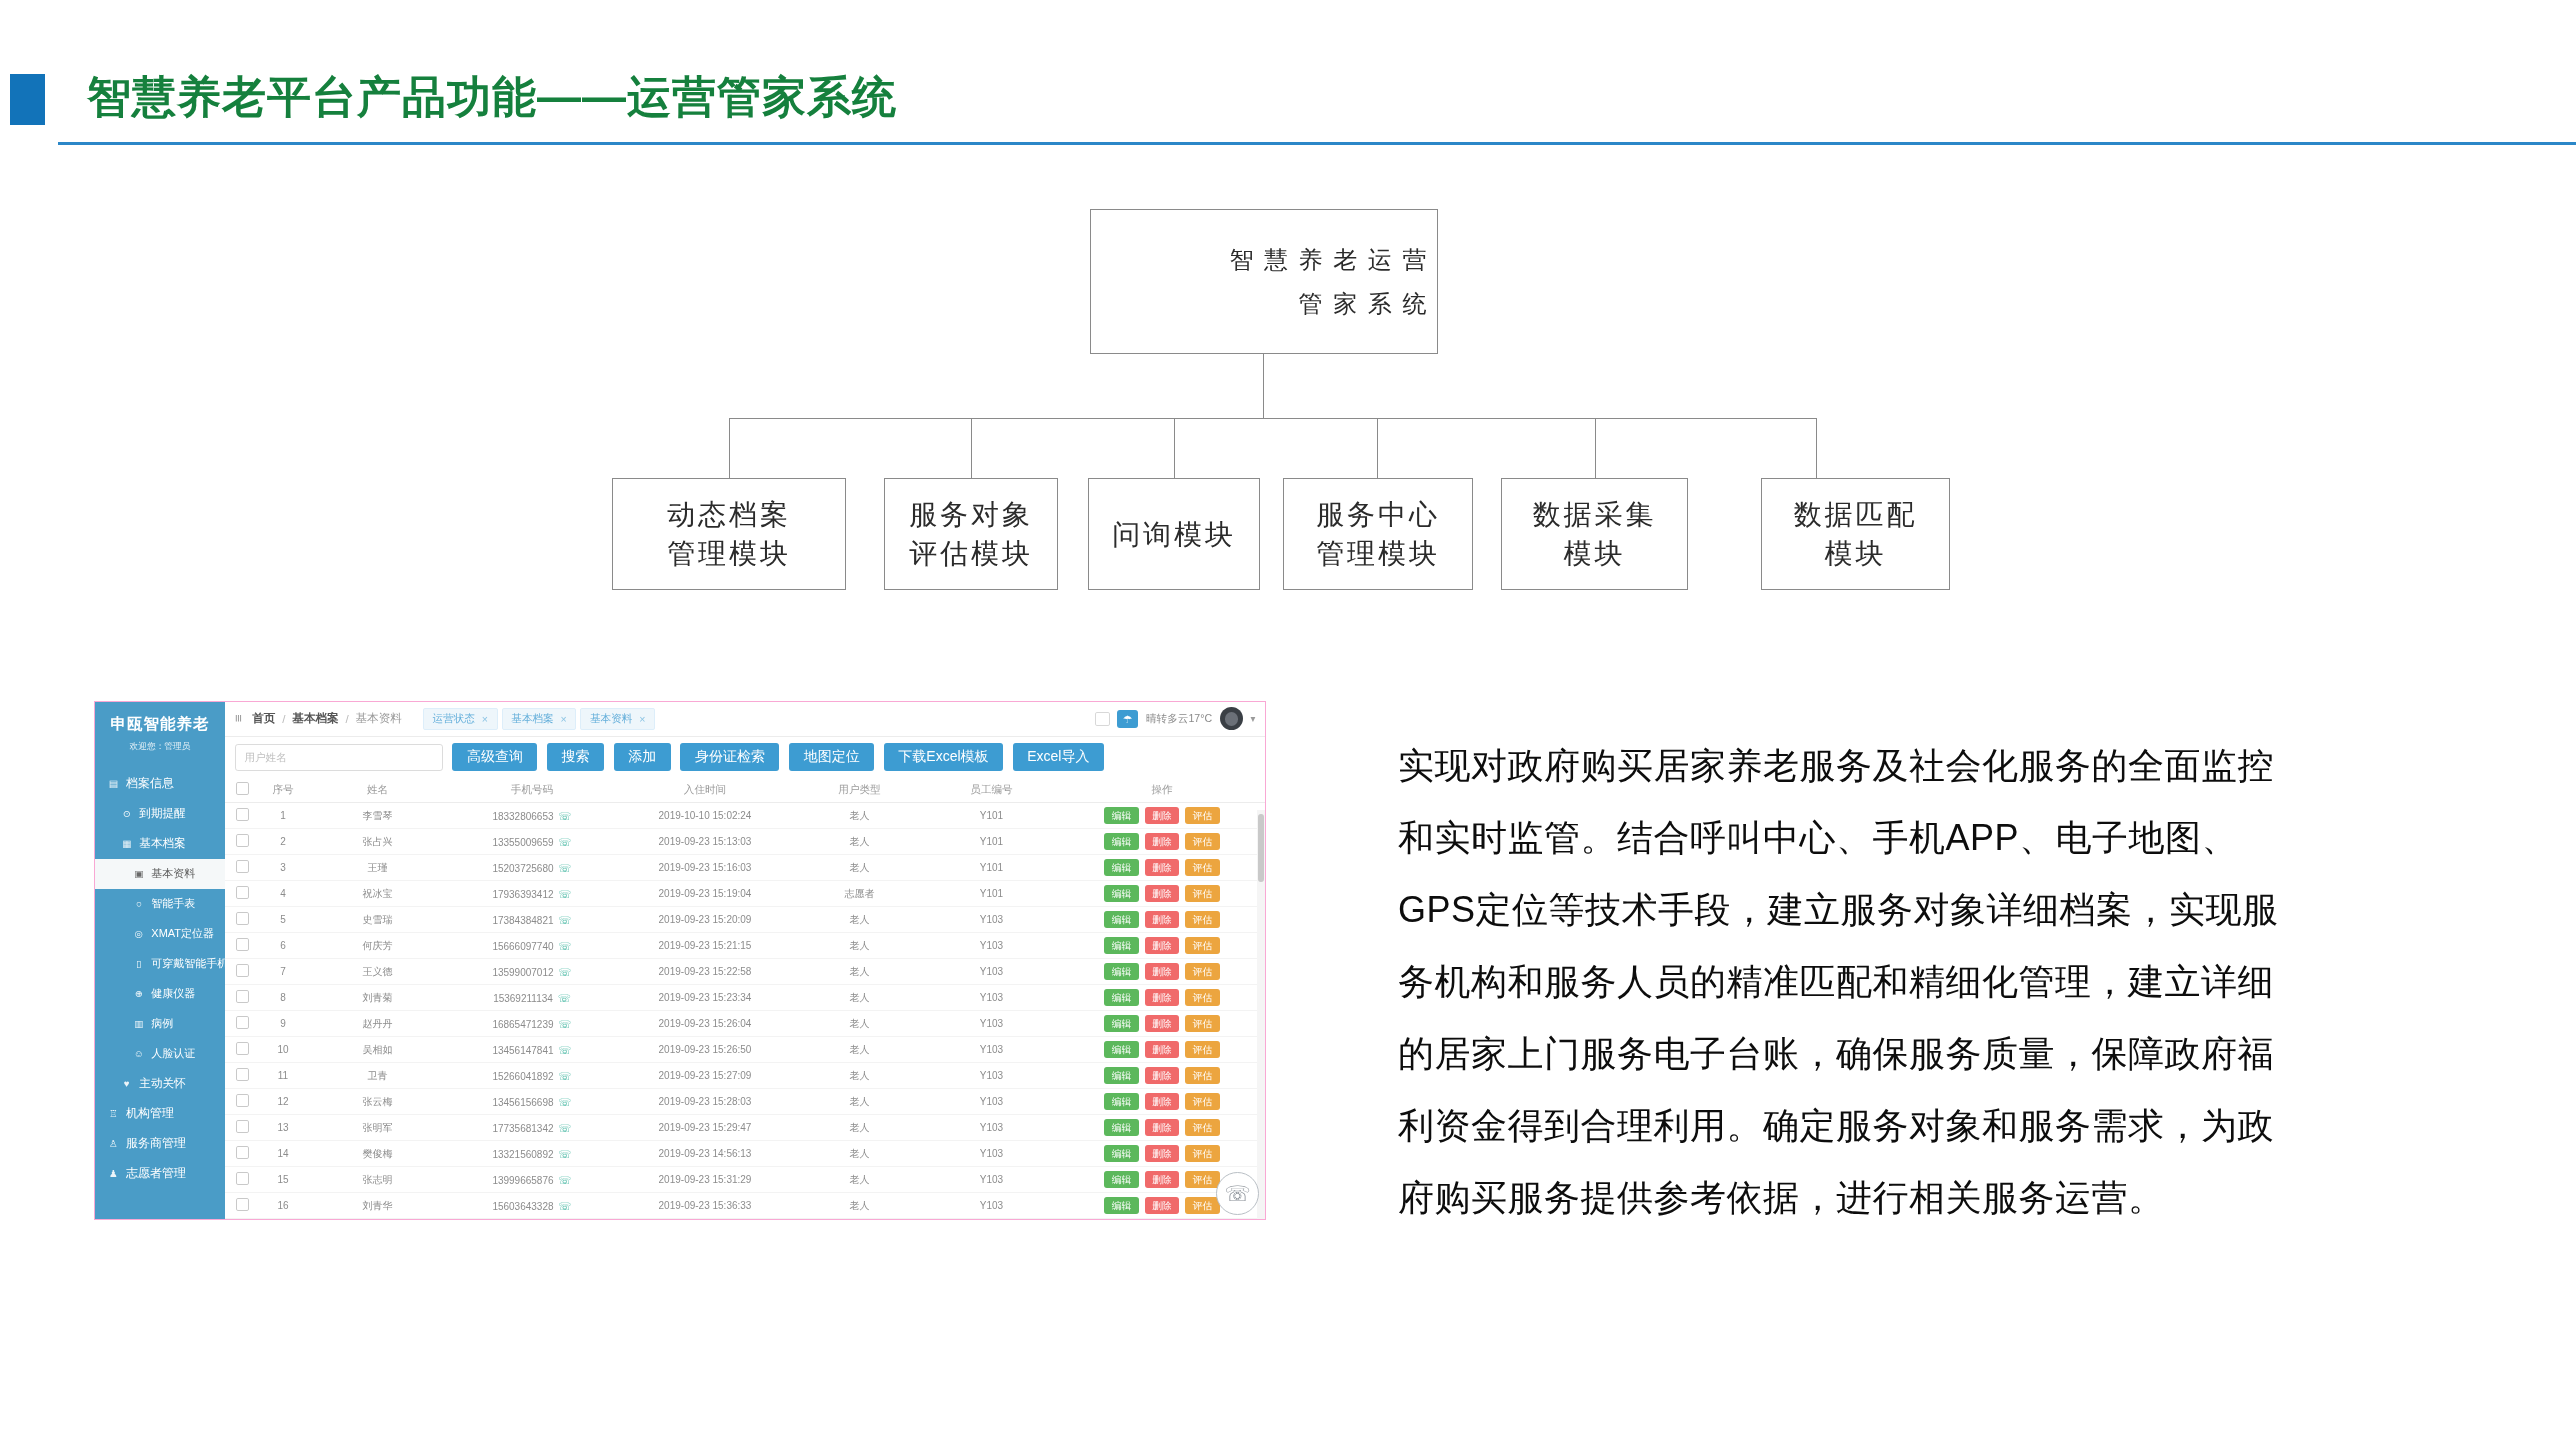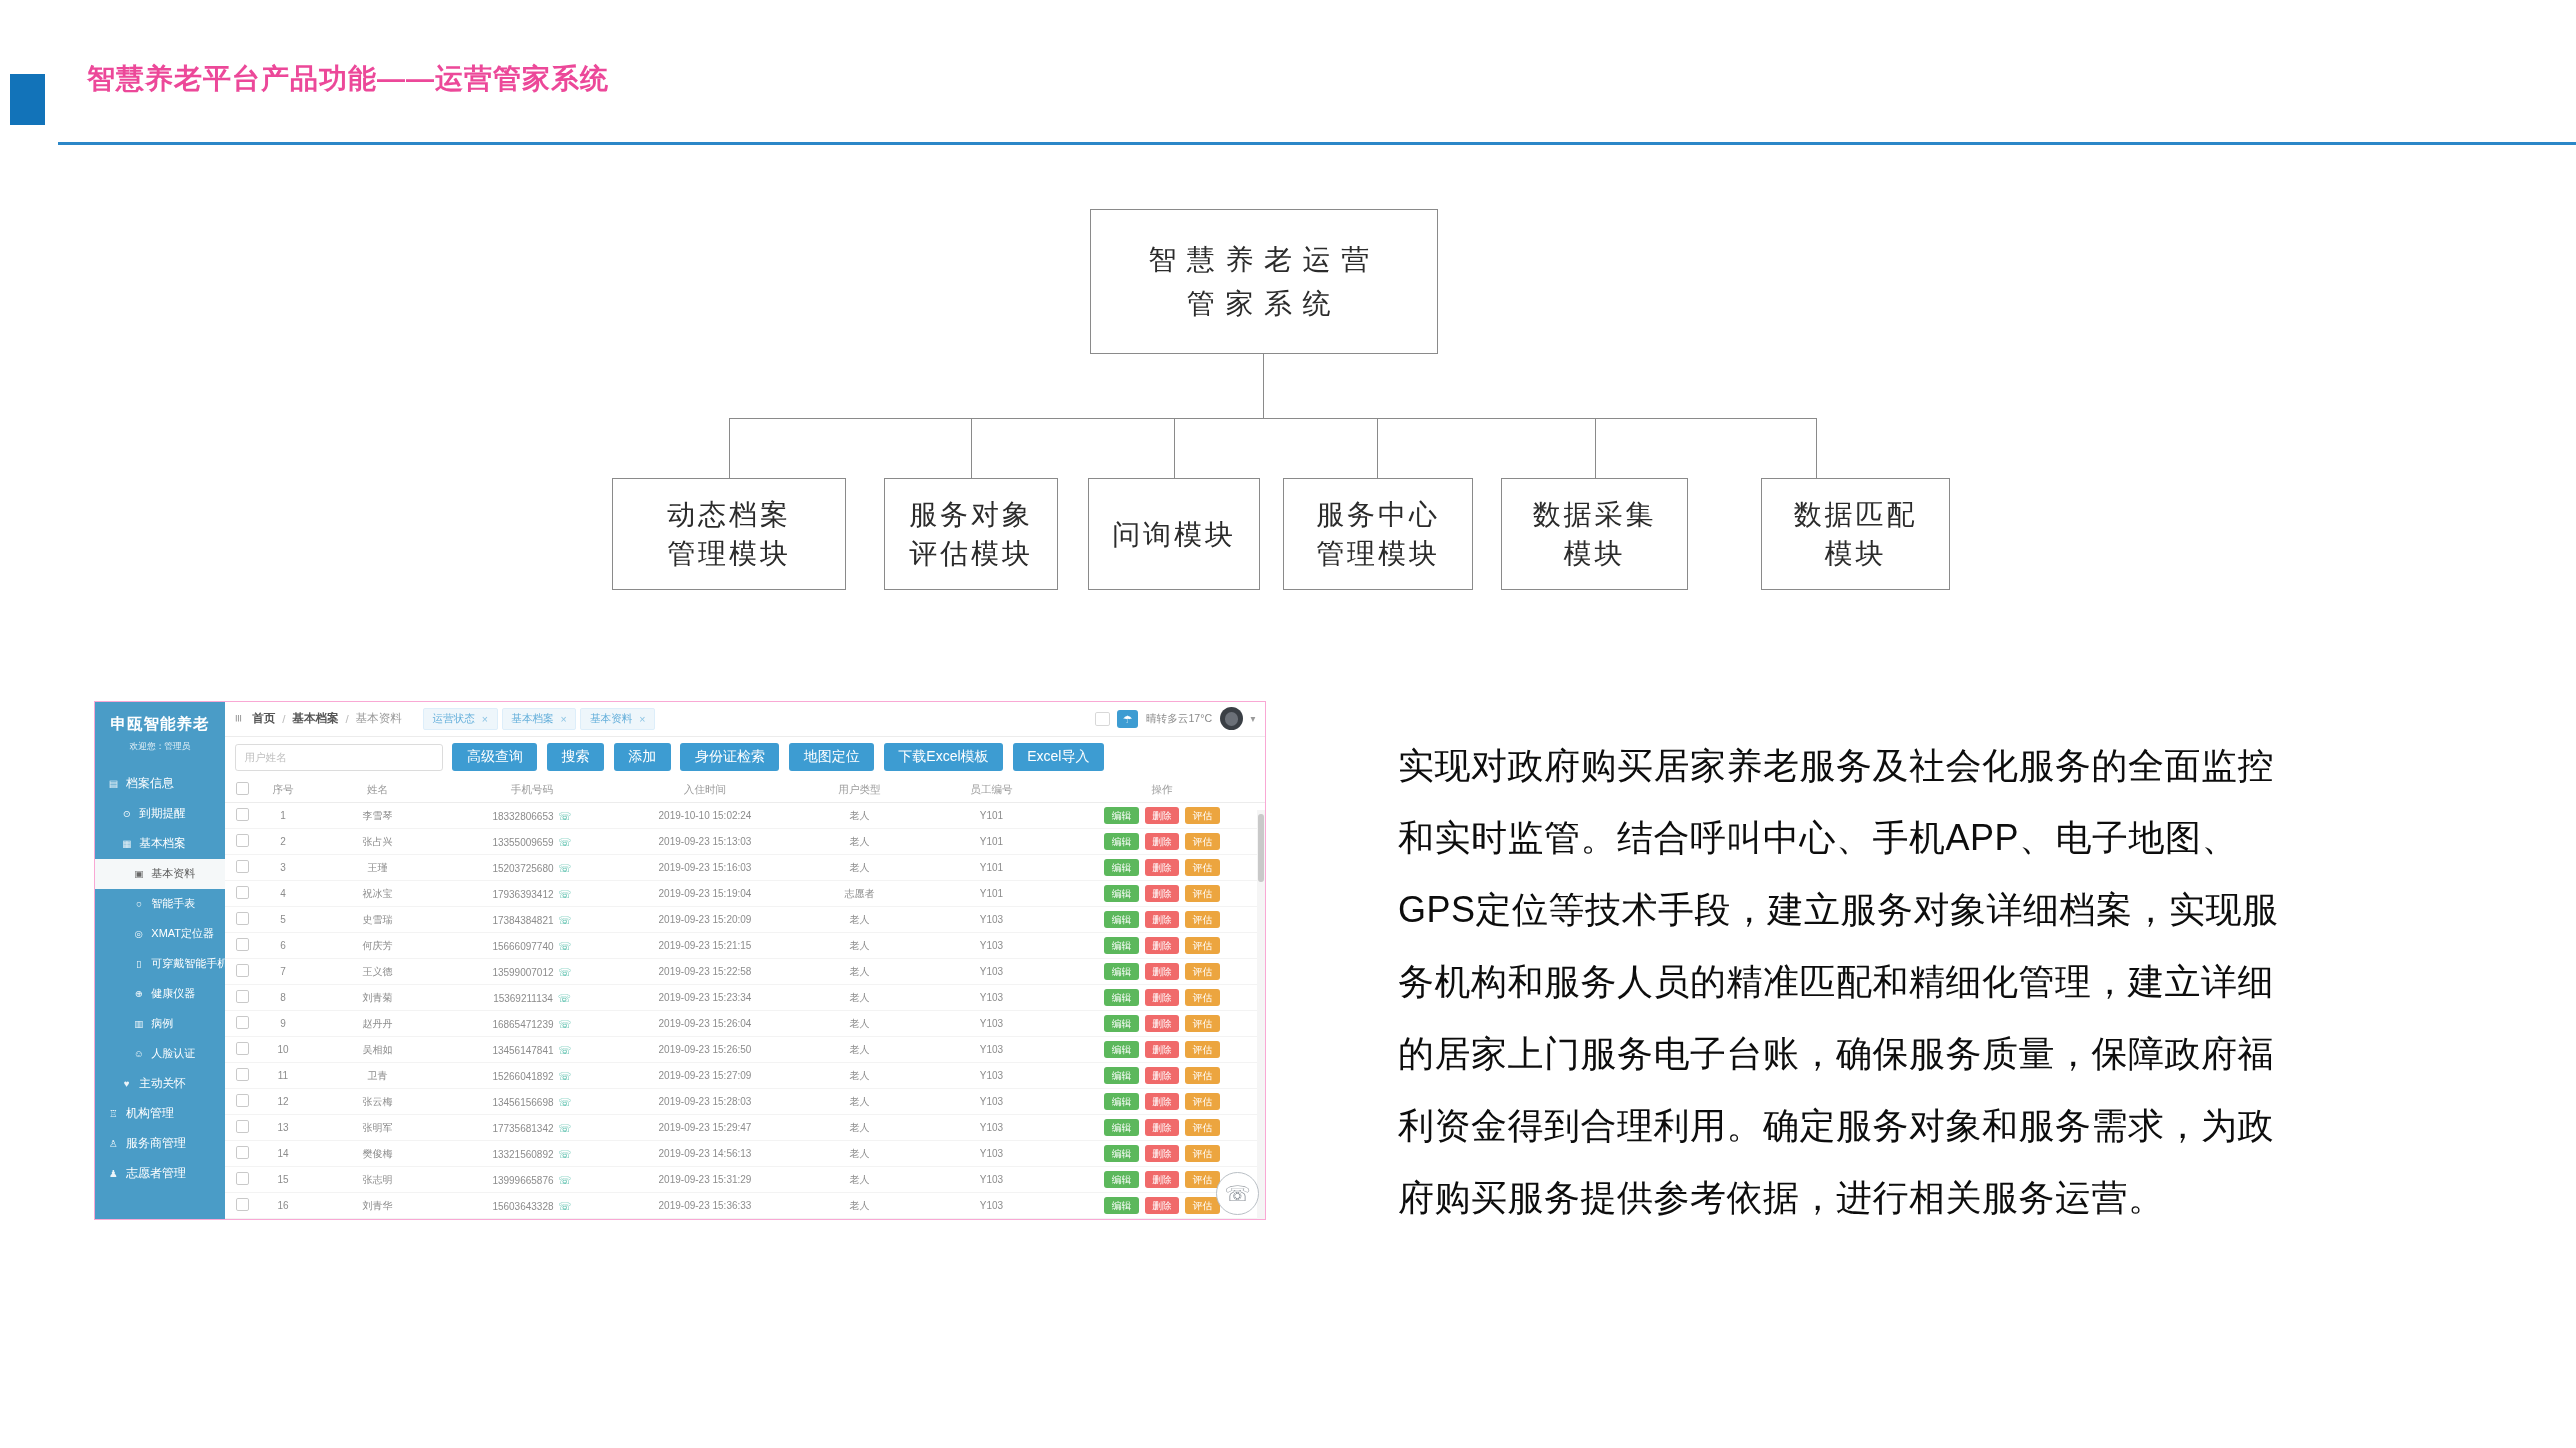--- a/index.html
+++ b/index.html
@@ -2,28 +2,28 @@
 <html><head>
 <meta charset="utf-8">
 <style>
   html,body{margin:0;padding:0;}
   body{
     width:2576px;height:1449px;position:relative;background:#ffffff;
     font-family:"Liberation Sans","DejaVu Sans",sans-serif;overflow:hidden;
   }
   
   .title-square{position:absolute;left:9.7px;top:74px;width:35px;height:51px;background:#1273b9;}
-  .page-title{position:absolute;left:87px;top:60px;font-size:28px;font-weight:bold;color:#ec4899;letter-spacing:1px;}
+  .page-title{position:absolute;left:87px;top:68px;font-size:44px;font-weight:bold;color:#15803d;letter-spacing:1px;}
   .title-rule{position:absolute;left:58px;top:142px;width:2518px;height:2.9px;background:#2b87c8;}
 
   
   .org-box{position:absolute;border:1px solid #8a8a8a;background:#fff;box-sizing:border-box;
     font-family:"Liberation Serif","DejaVu Serif",serif;color:#2b2b2b;
     display:flex;flex-direction:column;justify-content:center;align-items:center;text-align:center;}
-  .org-root{left:1090px;top:209px;width:348px;height:145px;font-size:28px;letter-spacing:10.6px;line-height:44px;}
+  .org-root{left:1090px;top:209px;width:348px;height:145px;font-size:24px;letter-spacing:10.6px;line-height:44px;align-items:flex-end;}
   .org-child{top:478px;height:112px;font-size:28px;letter-spacing:2.9px;line-height:39px;}
   .oc1{left:612px;width:234px;} .oc2{left:884px;width:174px;} .oc3{left:1088px;width:172px;}
   .oc4{left:1283px;width:190px;} .oc5{left:1501px;width:187px;text-align:right;} .oc6{left:1721px;width:189px;margin-left:40px;}
   .conn{position:absolute;background:#8a8a8a;}
   .cv-root{left:1263px;top:354px;width:1px;height:65px;}
   .ch-main{left:729px;top:418px;width:1087px;height:1px;}
   .stub{top:418px;width:1px;height:60px;}
   .s1{left:729px;} .s2{left:971px;} .s3{left:1174px;} .s4{left:1377px;} .s5{left:1595px;} .s6{left:1816px;}
 
   

